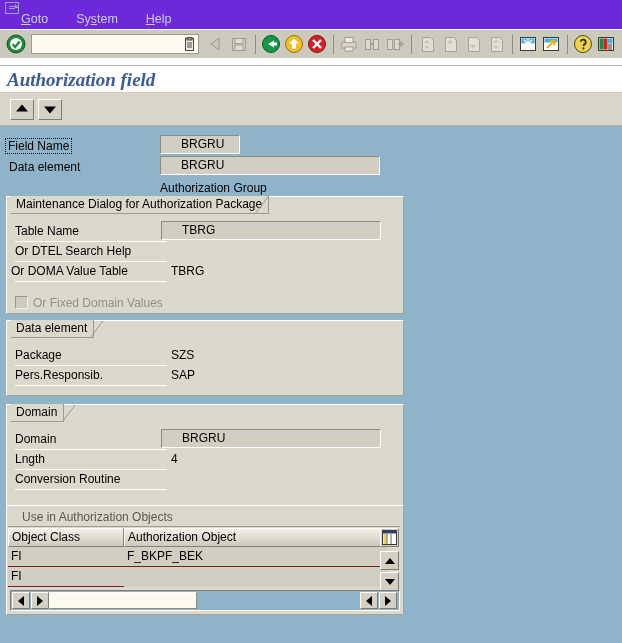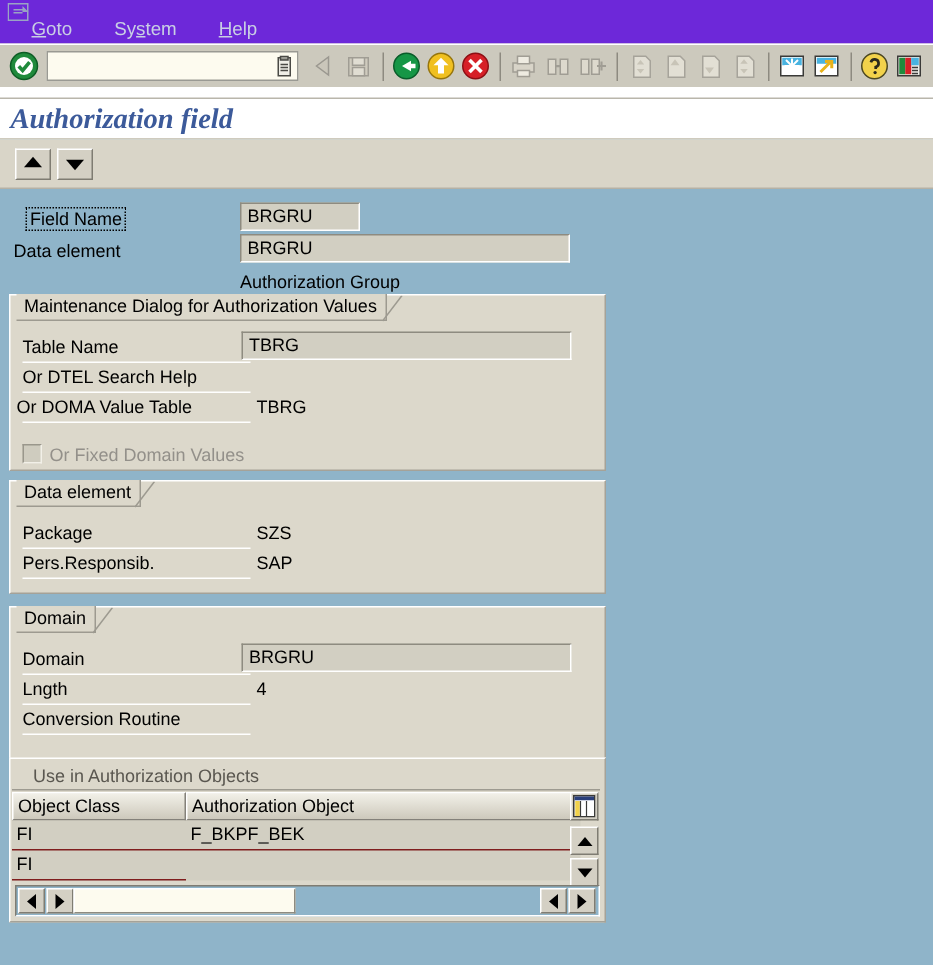--- a/index.html
+++ b/index.html
@@ -101,21 +101,21 @@
   .row { position: absolute; height: 20px; }
   .flabel {
     font-size: 12px; color: #000; line-height: 18px; white-space: nowrap;
   }
   .flabel.focus {
     border: 1px dotted #000; padding: 0 2px; margin-left: -3px;
   }
   .finput {
     background: #d2cfc2; border: 1px solid #ffffff;
     border-top-color: #8e8b80; border-left-color: #8e8b80;
-    height: 19px; line-height: 17px; padding-left: 4px;
+    height: 19px; line-height: 17px; padding-left: 20px;
     font-size: 12px; color: #000; font-family: "Liberation Sans", sans-serif;
   }
   .ftext { font-size: 12px; color: #000; line-height: 18px; }
 
   
   .groupbox {
     position: absolute;
     background: #dcd8cb;
     border: 1px solid #ffffff;
     border-right-color: #a5a298; border-bottom-color: #a5a298;
@@ -381,34 +381,34 @@
 <div class="titlestrip"></div>
 <div class="pagetitle">Authorization field</div>
 
 <div class="apptoolbar">
   <span class="nav-btn up"></span>
   <span class="nav-btn down"></span>
 </div>
 
 <div class="canvas">
 
-  <div class="row" style="left:8px; top:11px;margin-left:12px;">
+  <div class="row" style="left:8px; top:11px;">
     <span class="flabel focus">Field Name</span>
   </div>
   <div class="finput" style="position:absolute; left:160px; top:9px; width:80px;">BRGRU</div>
 
   <div class="row" style="left:9px; top:32px;">
     <span class="flabel">Data element</span>
   </div>
   <div class="finput" style="position:absolute; left:160px; top:30px; width:220px;">BRGRU</div>
 
   <div class="ftext" style="position:absolute; left:160px; top:53px;">Authorization Group</div>
 
   <div class="groupbox" style="left:6px; top:70px; width:398px; height:118px;">
-    <span class="gb-title">Maintenance Dialog for Authorization Values</span>
+    <span class="gb-title">Maintenance Dialog for Authorization Package</span>
     <span class="gb-slash" style="left:248px;">
       <svg width="16" height="18" viewBox="0 0 16 18">
           <path d="M0 17 L13 0" stroke="#9d9a90" fill="none"></path>
         </svg>
     </span>
 
     <div style="position:absolute; left:8px; top:25px;">
       <span class="flabel">Table Name</span>
     </div>
     <div class="gb-underline" style="left:8px; top:44px; width:152px;"></div>

